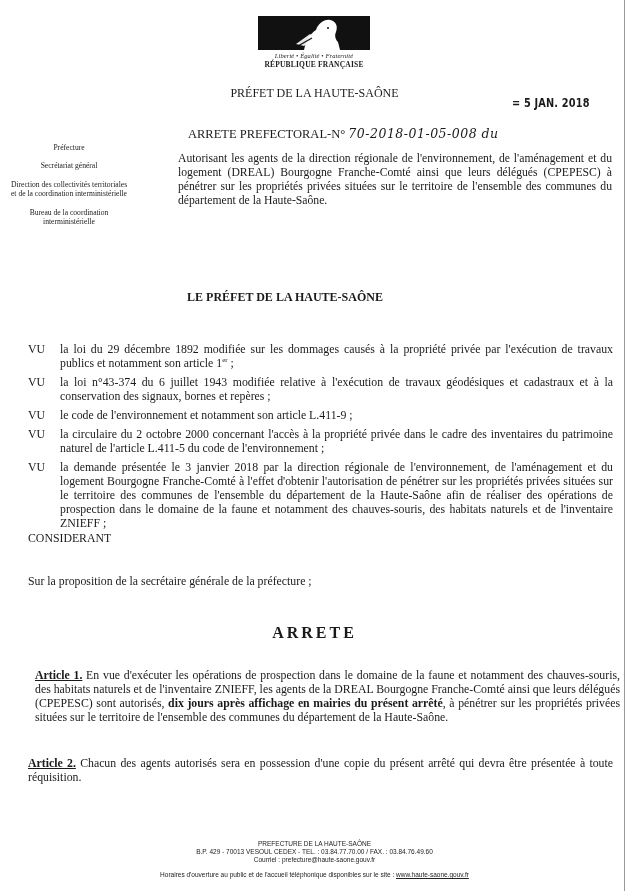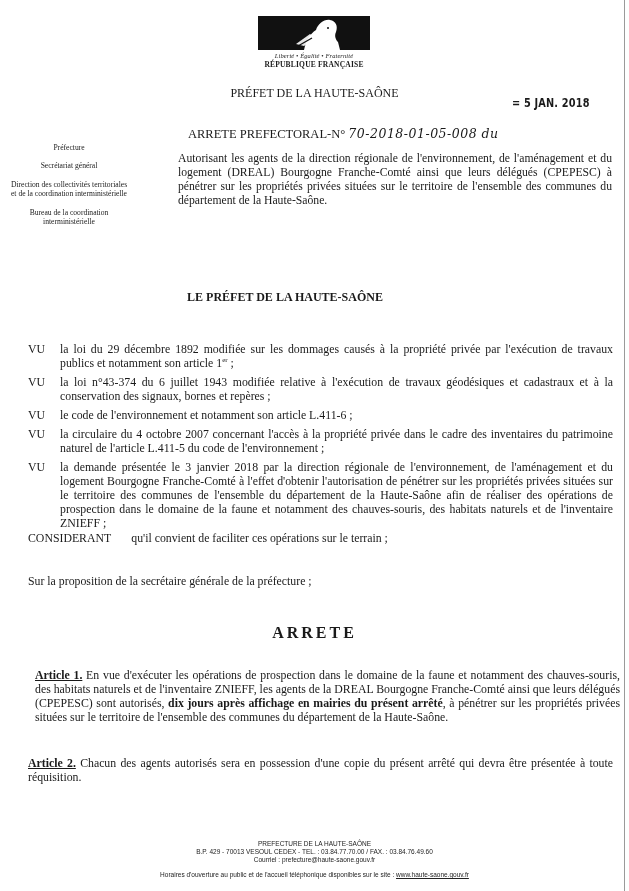--- a/index.html
+++ b/index.html
@@ -93,33 +93,32 @@
   <div class="vu-item">
     <span class="vu-key">VU</span>
     <span class="vu-text"><span>la loi du 29 décembre 1892 modifiée sur les dommages causés à la propriété privée par l'exécution de travaux publics et notamment son article 1</span><sup>er</sup><span> ;</span></span>
   </div>
   <div class="vu-item">
     <span class="vu-key">VU</span>
     <span class="vu-text">la loi n°43-374 du 6 juillet 1943 modifiée relative à l'exécution de travaux géodésiques et cadastraux et à la conservation des signaux, bornes et repères ;</span>
   </div>
   <div class="vu-item">
     <span class="vu-key">VU</span>
-    <span class="vu-text">le code de l'environnement et notamment son article L.411-6 ;</span>
+    <span class="vu-text">le code de l'environnement et notamment son article L.411-9 ;</span>
   </div>
   <div class="vu-item">
     <span class="vu-key">VU</span>
-    <span class="vu-text">la circulaire du 4 octobre 2007 concernant l'accès à la propriété privée dans le cadre des inventaires du patrimoine naturel de l'article L.411-5 du code de l'environnement ;</span>
+    <span class="vu-text">la circulaire du 2 octobre 2000 concernant l'accès à la propriété privée dans le cadre des inventaires du patrimoine naturel de l'article L.411-5 du code de l'environnement ;</span>
   </div>
   <div class="vu-item" style="margin-bottom:1px;">
     <span class="vu-key">VU</span>
     <span class="vu-text">la demande présentée le 3 janvier 2018 par la direction régionale de l'environnement, de l'aménagement et du logement Bourgogne Franche-Comté à l'effet d'obtenir l'autorisation de pénétrer sur les propriétés privées situées sur le territoire des communes de l'ensemble du département de la Haute-Saône afin de réaliser des opérations de prospection dans le domaine de la faune et notamment des chauves-souris, des habitats naturels et de l'inventaire ZNIEFF ;</span>
   </div>
   <div class="considerant">
     <span class="vu-key">CONSIDERANT</span>
-    <span>qu'il convient de faciliter ces opérations sur le terrain ;</span>
   </div>
 </div>
 
 <div class="abs proposition">Sur la proposition de la secrétaire générale de la préfecture ;</div>
 
 <div class="abs arrete-title">ARRETE</div>
 
 <div class="abs article art1">
   <span class="art-label">Article 1.</span><span> En vue d'exécuter les opérations de prospection dans le domaine de la faune et notamment des chauves-souris, des habitats naturels et de l'inventaire ZNIEFF, les agents de la DREAL Bourgogne Franche-Comté ainsi que leurs délégués (CPEPESC) sont autorisés, </span><b>dix jours après affichage en mairies du présent arrêté</b><span>, à pénétrer sur les propriétés privées situées sur le territoire de l'ensemble des communes du département de la Haute-Saône.</span>
 </div>

